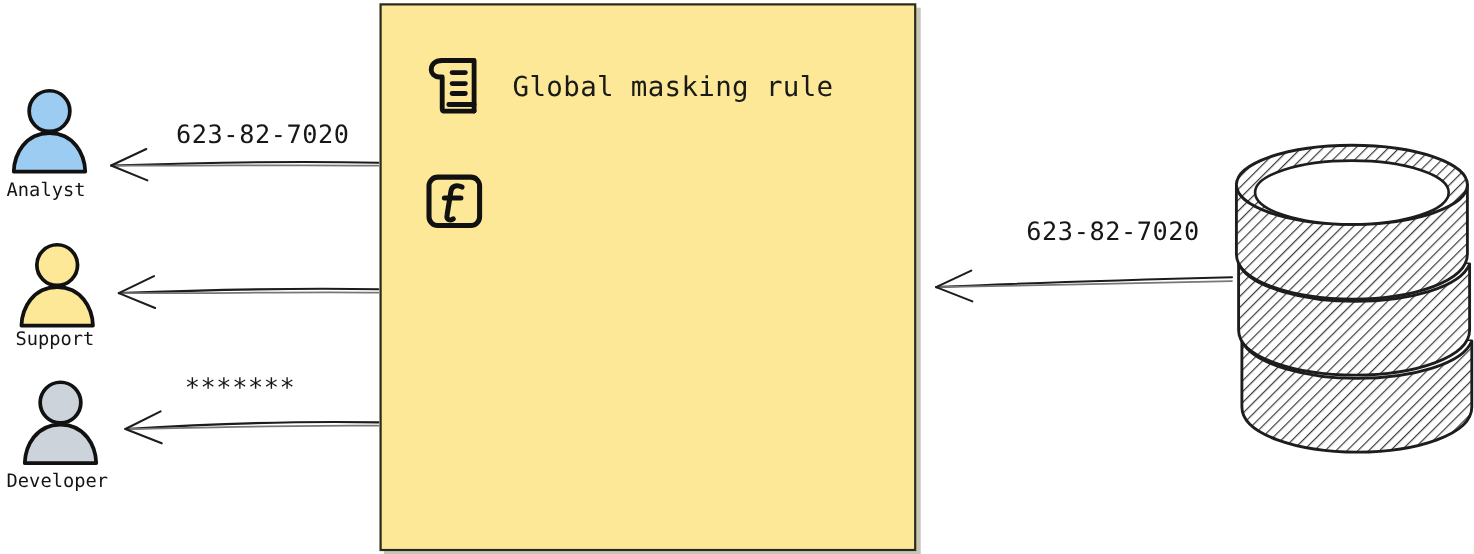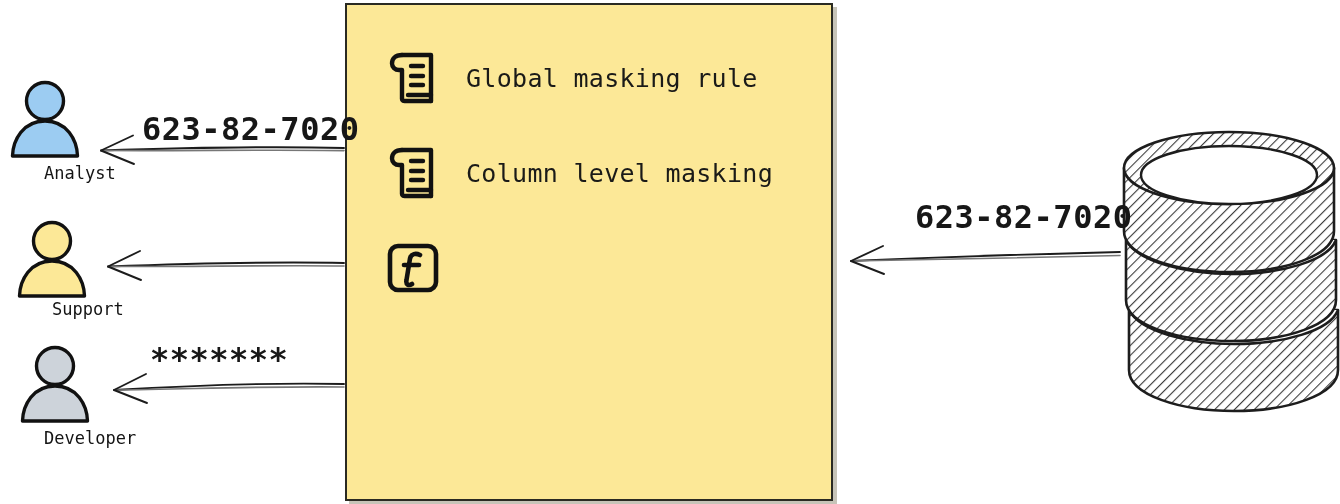--- a/index.html
+++ b/index.html
@@ -21,50 +21,50 @@
   #art { position: absolute; left: 0; top: 0; width: 1340px; height: 504px; }
 
   
   .actor-label {
     position: absolute;
     font-family: "DejaVu Sans Mono", "Liberation Mono", monospace;
     font-size: 17px;
     letter-spacing: 0px;
     color: #141414;
     white-space: nowrap;
-    margin-left: 38px;
   }
 
   
   .flow-label {
     position: absolute;
     font-family: "DejaVu Sans Mono", "Liberation Mono", monospace;
-    font-size: 32px;
-    font-weight: 700;
+    font-size: 23px;
+    font-weight: 400;
     letter-spacing: 0.5px;
     color: #171717;
     white-space: nowrap;
+    margin-left: 18px;
   }
 
   
   #policy-card {
     position: absolute;
     left: 345px; top: 3px;
     width: 488px; height: 498px;
     background: #FCE897;
     border: 2.5px solid #2a2a22;
     box-shadow: 4px 4px 0 rgba(70,60,20,0.30);
   }
   #policy-list {
     position: absolute;
     left: 38px; top: 44px;
     width: 430px;
     display: flex;
     flex-direction: column;
-    gap: 37px;
+    gap: 47px;
   }
   .policy-item {
     display: flex;
     align-items: center;
     gap: 25px;
     height: 58px;
   }
   .policy-icon {
     width: 56px; height: 56px;
     flex: 0 0 56px;
@@ -154,31 +154,20 @@
           <path d="M17 5 L46 5 L46 45 L23 45"></path>
           <path d="M17 5 C 10 5, 7 9, 7 13.5 C 7 17, 10 20, 14 20 L 17 20 L 17 49 C 17 51.5, 19 51, 21 51 L 46 51"></path>
           <path d="M46 45 L46 51"></path>
           <line x1="26" y1="16" x2="38" y2="16"></line>
           <line x1="26" y1="26" x2="38" y2="26"></line>
           <line x1="26" y1="35" x2="38" y2="35"></line>
         </svg>
         <span class="policy-text">Global masking rule</span>
       </div>
 
-      <div class="policy-item">
-        <svg class="policy-icon" viewBox="0 0 56 56" fill="none" stroke="#111" stroke-width="4.4" stroke-linecap="round" stroke-linejoin="round">
-          <path d="M17 5 L46 5 L46 45 L23 45"></path>
-          <path d="M17 5 C 10 5, 7 9, 7 13.5 C 7 17, 10 20, 14 20 L 17 20 L 17 49 C 17 51.5, 19 51, 21 51 L 46 51"></path>
-          <path d="M46 45 L46 51"></path>
-          <line x1="26" y1="16" x2="38" y2="16"></line>
-          <line x1="26" y1="26" x2="38" y2="26"></line>
-          <line x1="26" y1="35" x2="38" y2="35"></line>
-        </svg>
-        <span class="policy-text">Column level masking</span>
-      </div>
 
       <div class="policy-item">
         <svg class="policy-icon" viewBox="0 0 56 56" fill="none" stroke="#111" stroke-width="4.6" stroke-linecap="round" stroke-linejoin="round">
           <rect x="5" y="6" width="46" height="44" rx="8"></rect>
           <path d="M35 15 C 31 13, 26 13.5, 25 18.5 L 21.5 40 C 20.5 45, 24 46, 27 44"></path>
           <line x1="19" y1="25" x2="34" y2="25"></line>
         </svg>
       </div>
 
 

